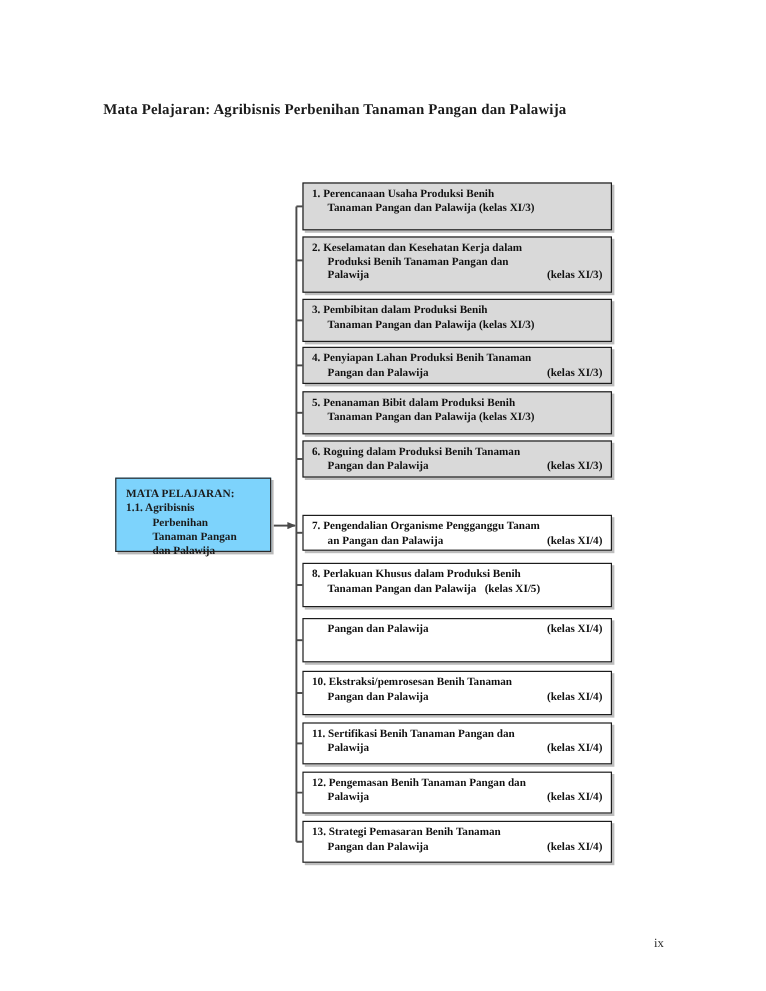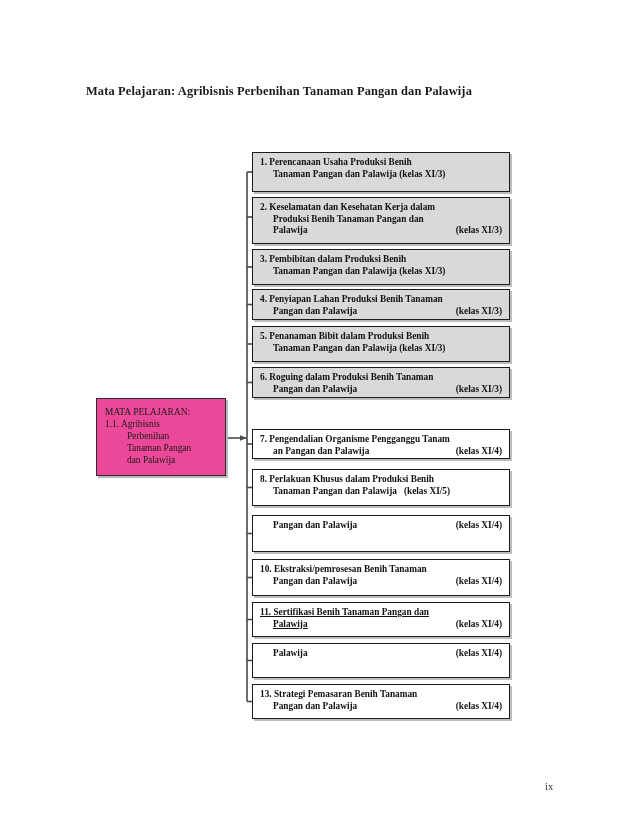--- a/index.html
+++ b/index.html
@@ -44,28 +44,28 @@
     height: 826px;
     pointer-events: none;
   }
 
   
   #source-box {
     position: absolute;
     left: 96px;
     top: 398px;
     width: 130px;
-    height: 78px;
-    background: #ec4899;
+    height: 62px;
+    background: #7dd3fc;
     border: 1.3px solid #2b2b2b;
     box-sizing: border-box;
     box-shadow: 2px 2px 0 0 #b9b9b9;
     padding: 7px 0 0 8px;
     font-size: 9.4px;
-    font-weight: normal;
+    font-weight: bold;
     color: #1a1a1a;
     line-height: 12.1px;
   }
   #source-box .src-head { display: block; letter-spacing: 0.1px; }
   #source-box .src-num  { display: block; }
   #source-box .src-ind  { display: block; padding-left: 22px; }
 
   
   .topic-box {
     position: absolute;
@@ -180,25 +180,26 @@
         <span class="topic-line">8. Perlakuan Khusus dalam Produksi Benih</span>
         <span class="topic-line indent">Tanaman Pangan dan Palawija   (kelas XI/5)</span>
       </div>
       <div class="topic-box" style="top: 515px; height: 37px;">
         <span class="topic-line indent"><span class="cls">(kelas XI/4)</span>Pangan dan Palawija</span>
       </div>
       <div class="topic-box" style="top: 559px; height: 37px;">
         <span class="topic-line">10. Ekstraksi/pemrosesan Benih Tanaman</span>
         <span class="topic-line indent"><span class="cls">(kelas XI/4)</span>Pangan dan Palawija</span>
       </div>
-      <div class="topic-box" style="top: 602px; height: 35px; text-decoration: underline;">
+      <div class="topic-box" style="top: 602px; height: 35px;">
         <span class="topic-line">11. Sertifikasi Benih Tanaman Pangan dan</span>
         <span class="topic-line indent"><span class="cls">(kelas XI/4)</span>Palawija</span>
       </div>
       <div class="topic-box" style="top: 643px; height: 35px;">
+        <span class="topic-line">12. Pengemasan Benih Tanaman Pangan dan</span>
         <span class="topic-line indent"><span class="cls">(kelas XI/4)</span>Palawija</span>
       </div>
       <div class="topic-box" style="top: 684px; height: 35px;">
         <span class="topic-line">13. Strategi Pemasaran Benih Tanaman</span>
         <span class="topic-line indent"><span class="cls">(kelas XI/4)</span>Pangan dan Palawija</span>
       </div>
     </div>
 
   <div id="page-folio">ix</div>
 

